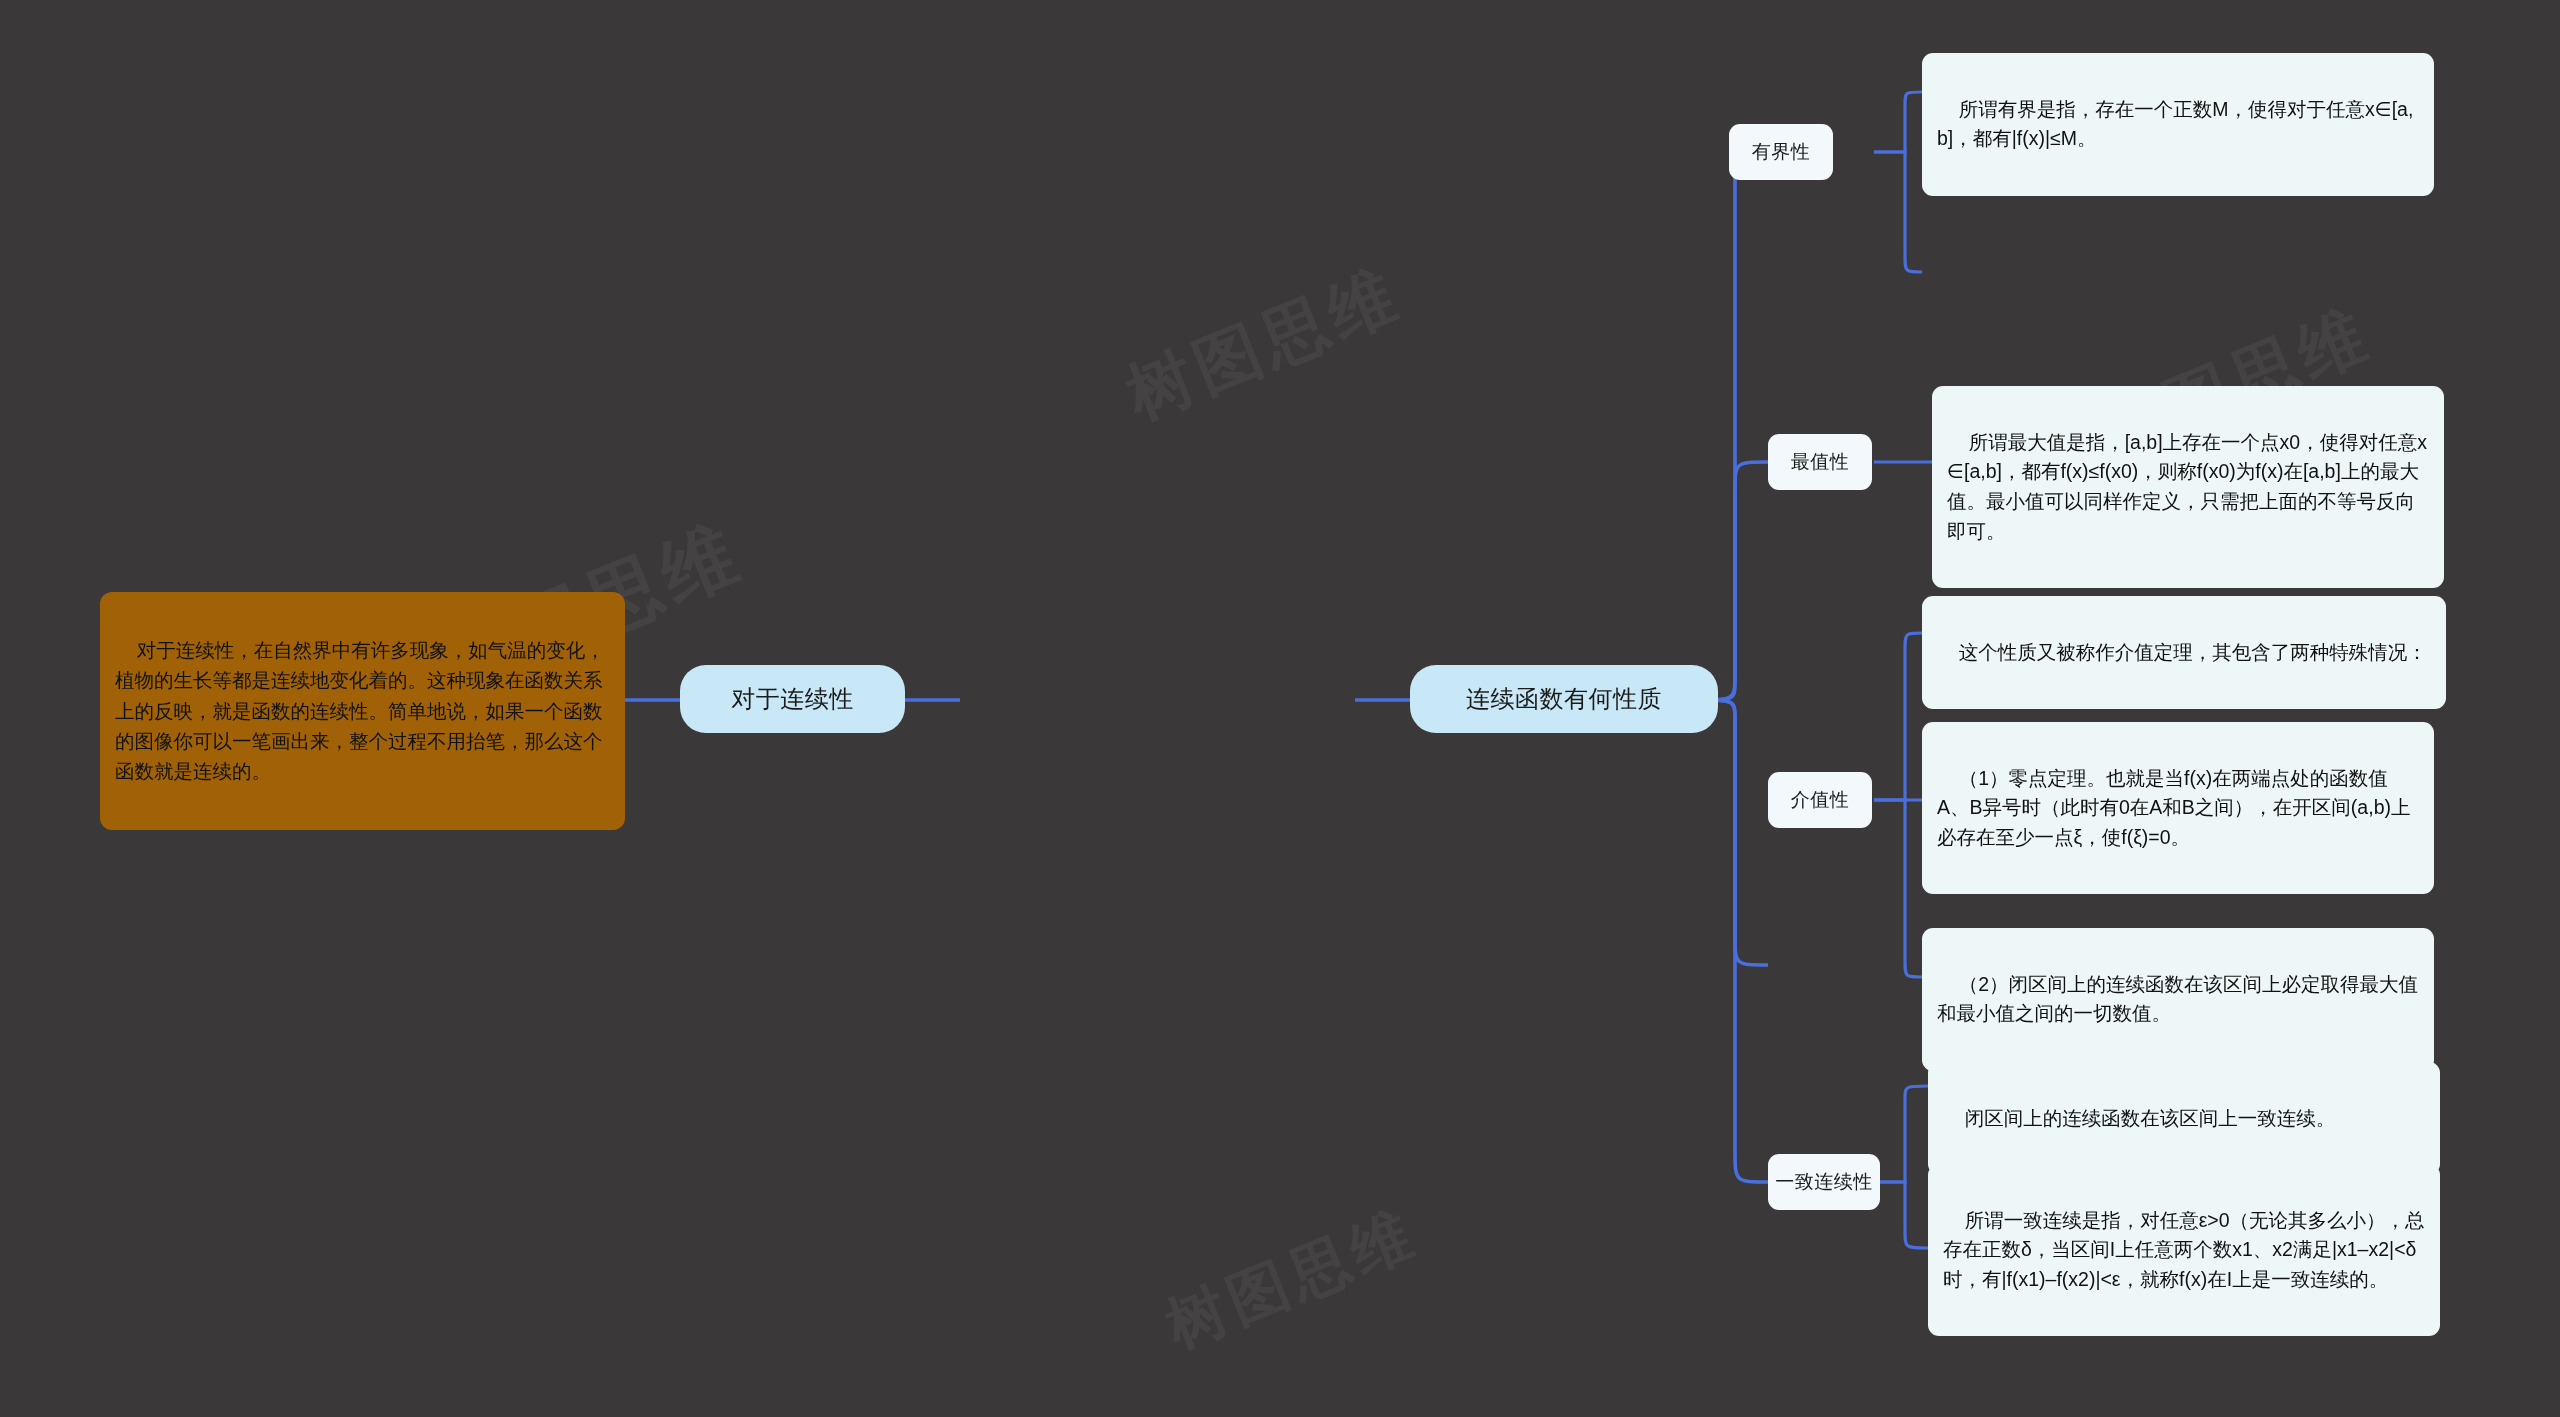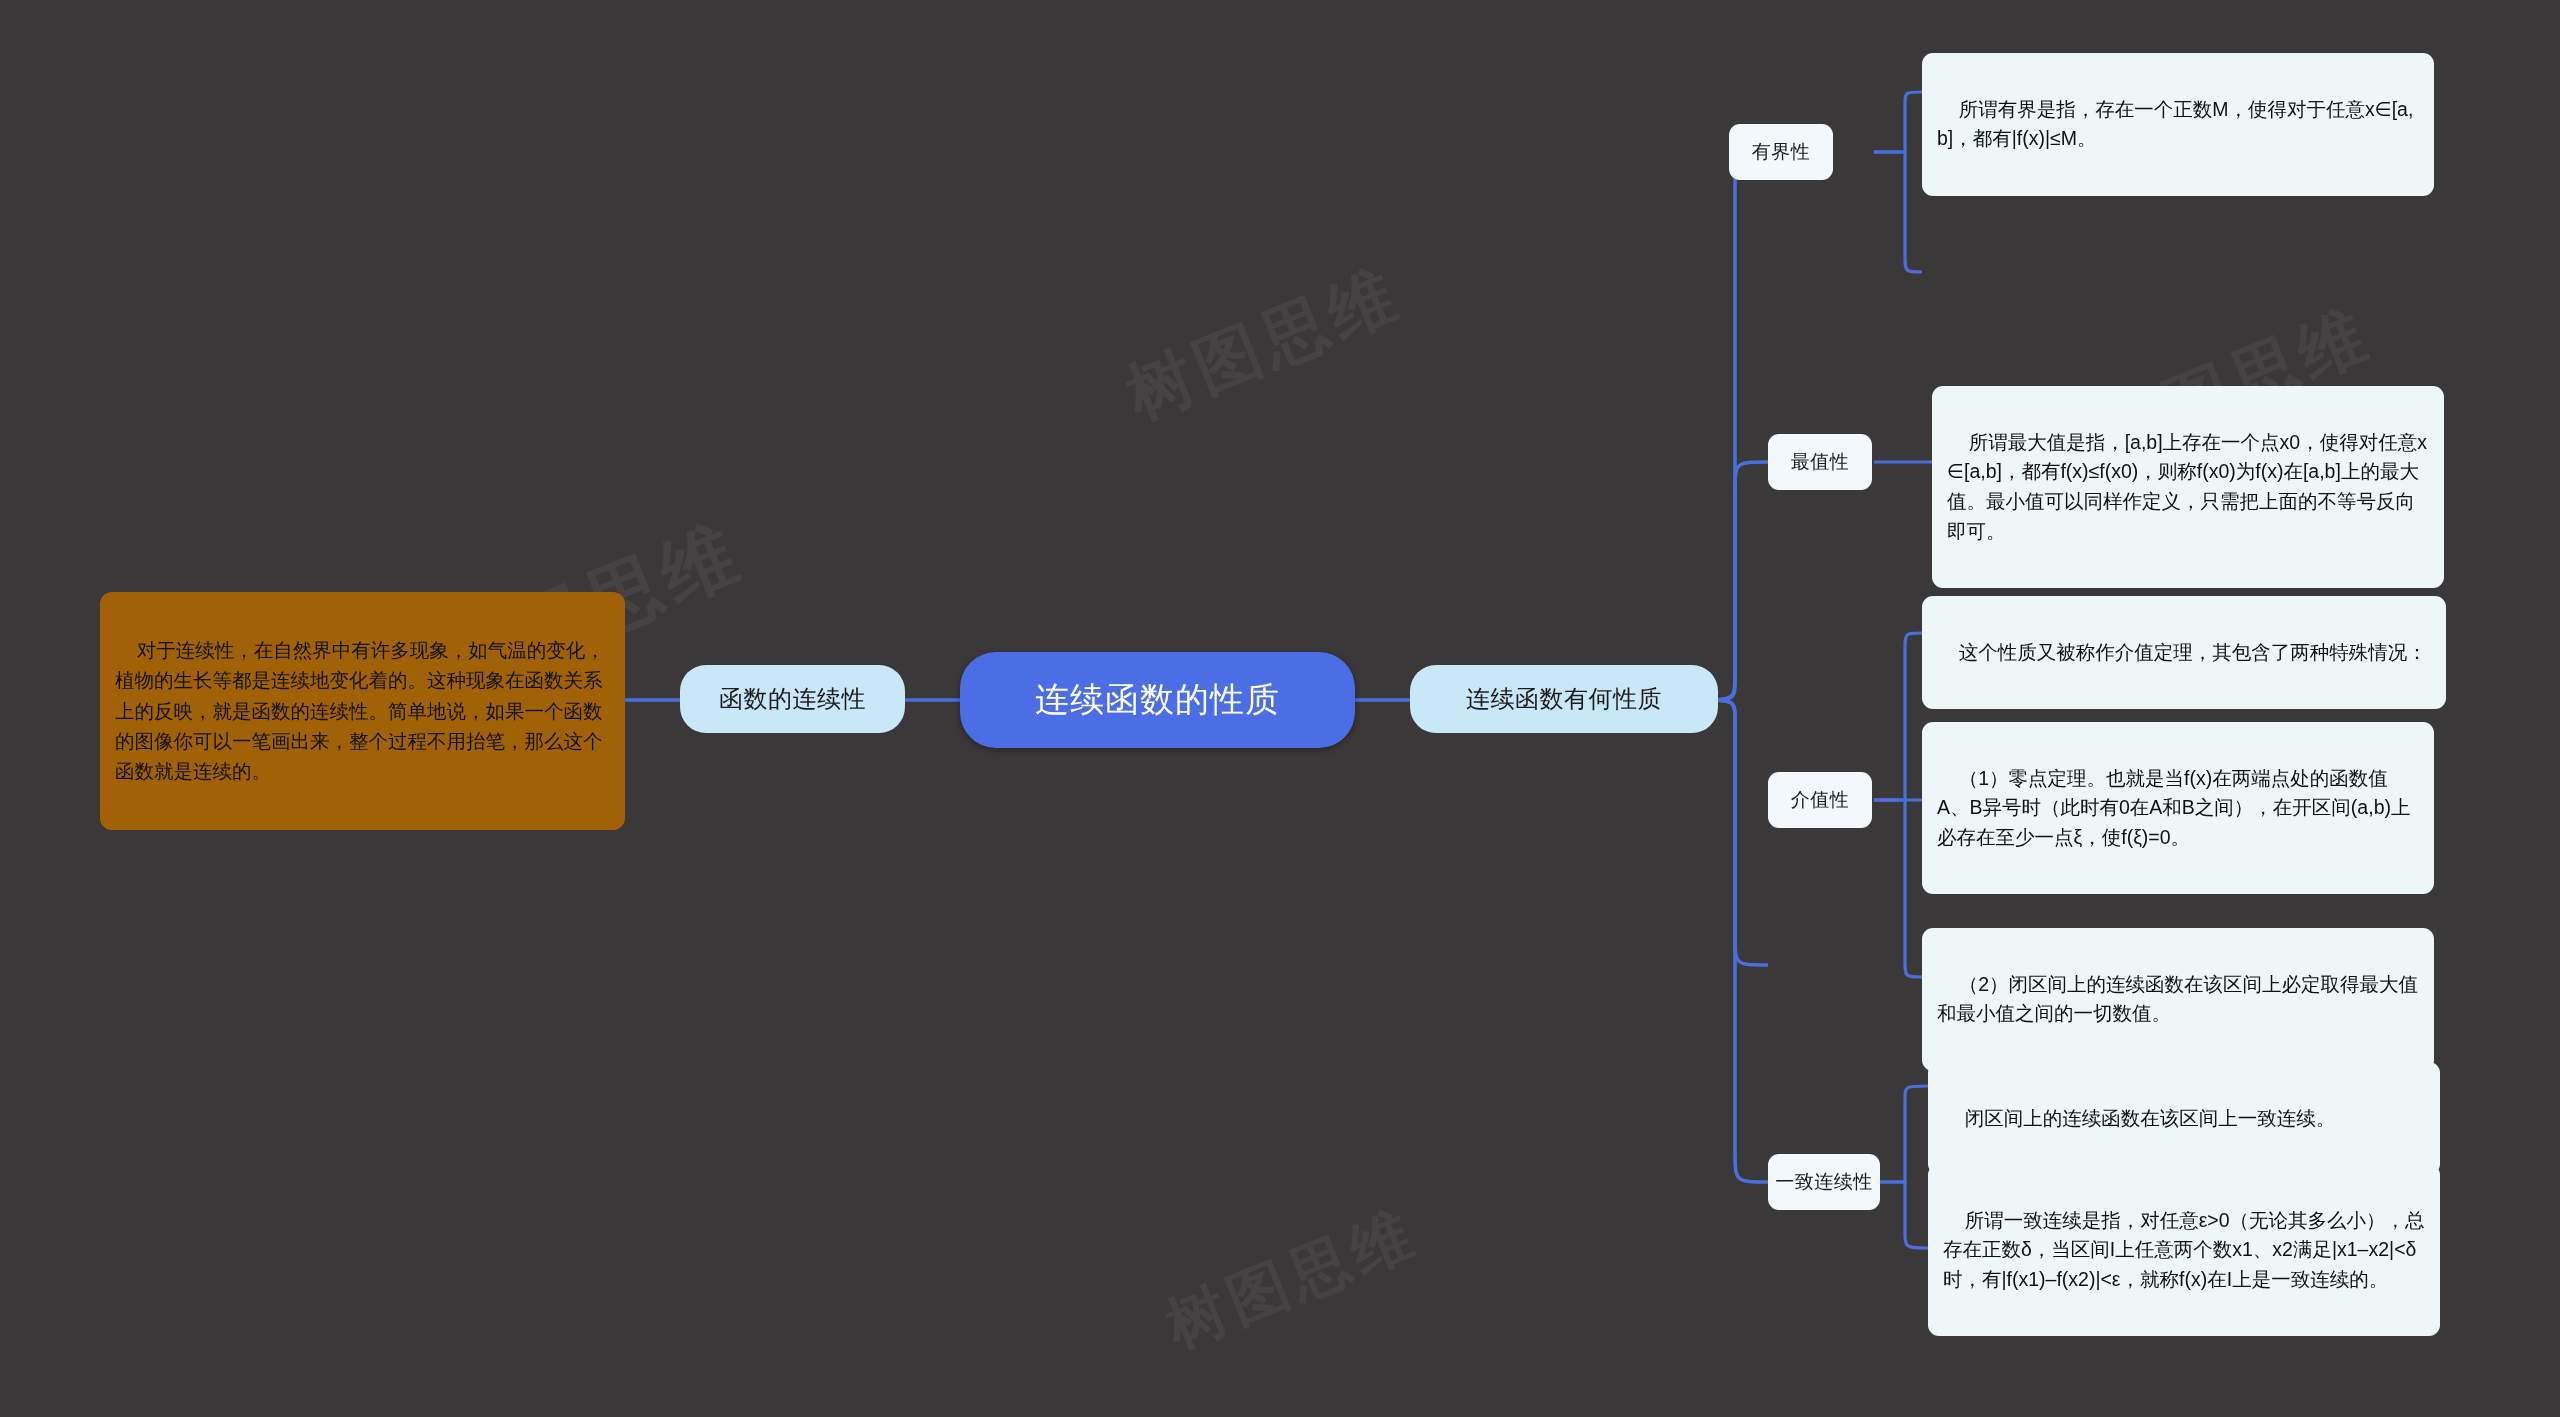--- a/index.html
+++ b/index.html
@@ -139,26 +139,23 @@
 
     <path d="M 1880 1182 L 1905 1182 L 1905 1100 C 1905 1086 1905 1086 1928 1086"></path>
     <path d="M 1880 1182 L 1905 1182 L 1905 1230 C 1905 1248 1905 1248 1928 1248"></path>
   </svg>
 
   <div class="node note" style="left:100px; top:592px; width:525px;">
     <span>对于连续性，在自然界中有许多现象，如气温的变化，植物的生长等都是连续地变化着的。这种现象在函数关系上的反映，就是函数的连续性。简单地说，如果一个函数的图像你可以一笔画出来，整个过程不用抬笔，那么这个函数就是连续的。</span>
   </div>
 
   <div class="node branch" style="left:680px; top:665px; width:225px; height:68px;">
-    <span>函数的连续性</span>
+    <span>对于连续性</span>
   </div>
 
-  <div class="node root" style="left:960px; top:652px; width:395px; height:96px;">
-    <span>连续函数的性质</span>
-  </div>
 
   <div class="node branch" style="left:1410px; top:665px; width:308px; height:68px;">
     <span>连续函数有何性质</span>
   </div>
 
   <div class="node cat" style="left:1729px; top:124px; width:104px; height:56px;">
     <span>有界性</span>
   </div>
   <div class="node leaf" style="left:1922px; top:53px; width:512px;">
     <span>所谓有界是指，存在一个正数M，使得对于任意x∈[a,b]，都有|f(x)|≤M。</span>

